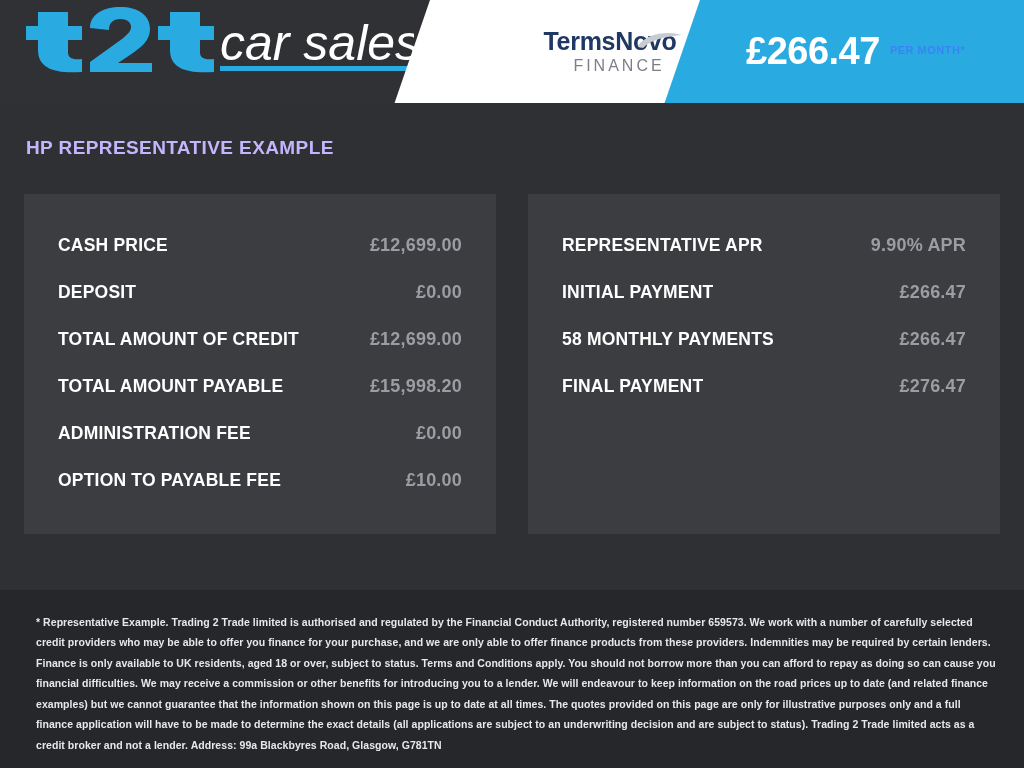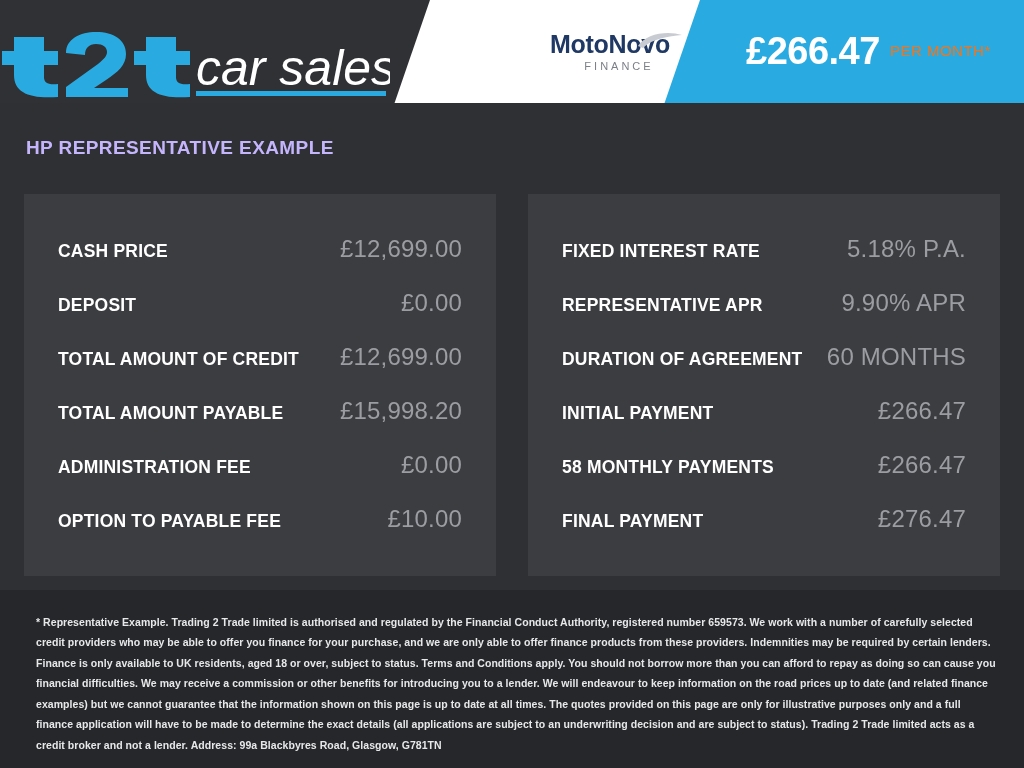--- a/index.html
+++ b/index.html
@@ -18,25 +18,25 @@
   .header {
     position: relative;
     width: 1024px;
     height: 103px;
     background: #303134;
     display: flex;
     overflow: hidden;
   }
   .logo-zone {
     position: absolute;
-    left: 0; top: 12px;
+    left: 0; top: 4px;
     width: 470px; height: 103px;
     background: #303134;
     display: flex;
-    align-items: center;
+    padding-left: 24px;
   }
   .logo {
     position: relative;
     width: 390px;
     height: 70px;
   }
   .logo svg { display: block; }
 
   .white-zone {
     position: absolute;
@@ -59,21 +59,21 @@
     font-size: 25px;
     font-weight: bold;
     letter-spacing: -0.3px;
     line-height: 1;
     white-space: nowrap;
   }
   .mn-moto { color: #1f3864; }
   .mn-novo { color: #1f3864; }
   .mn-finance {
     color: #7b7f87;
-    font-size: 11px;
+    font-size: 16px;
     letter-spacing: 3px;
     margin-top: 3px;
     margin-left: 18px;
   }
   .mn-swoosh {
     position: absolute;
     left: 132px; top: 30px;
     width: 46px; height: 20px;
   }
 
@@ -95,23 +95,23 @@
     gap: 10px;
     padding-left: 6px;
   }
   .price-amount {
     font-size: 38px;
     font-weight: bold;
     color: #ffffff;
     letter-spacing: -0.5px;
   }
   .price-per {
-    font-size: 15px;
-    font-weight: normal;
-    color: #f97316;
+    font-size: 11px;
+    font-weight: bold;
+    color: #3b82f6;
     letter-spacing: 0.5px;
     padding-bottom: 3px;
   }
 
   
   .main {
     position: relative;
     width: 1024px;
     height: 487px;
     background: #2f3033;
@@ -141,22 +141,22 @@
     align-items: baseline;
     padding: 13px 0;
   }
   .row-label {
     font-size: 17.5px;
     font-weight: bold;
     color: #ffffff;
     letter-spacing: 0.2px;
   }
   .row-value {
-    font-size: 24px;
-    font-weight: normal;
+    font-size: 18px;
+    font-weight: bold;
     color: #9b9da2;
     letter-spacing: 0.2px;
   }
 
   
   .footer {
     width: 1024px;
     height: 178px;
     background: #26272a;
     padding: 22px 28px 0 36px;
@@ -188,21 +188,21 @@
 
         <rect x="196" y="62" width="190" height="5" fill="#29abe2"></rect>
       </svg>
     </div>
   </div>
 
   <div class="white-zone"></div>
 
   <div class="motonovo-wrap">
     <div class="mn-line1">
-      <span class="mn-moto">Moto</span><span class="mn-novo">Novo</span>
+      <span class="mn-moto">Terms</span><span class="mn-novo">Novo</span>
     </div>
     <svg class="mn-swoosh" viewBox="0 0 46 20" xmlns="http://www.w3.org/2000/svg">
       <path d="M1 16 C8 4 30 0 45 5 C32 6 14 9 6 18 Z" fill="#c8ccd2"></path>
     </svg>
     <div class="mn-finance">FINANCE</div>
   </div>
 
   <div class="blue-zone"></div>
 
   <div class="price-wrap">
@@ -238,30 +238,22 @@
         <span class="row-value">£0.00</span>
       </div>
       <div class="row">
         <span class="row-label">OPTION TO PAYABLE FEE</span>
         <span class="row-value">£10.00</span>
       </div>
     </div>
 
     <div class="panel">
       <div class="row">
-        <span class="row-label">FIXED INTEREST RATE</span>
-        <span class="row-value">5.18% P.A.</span>
-      </div>
-      <div class="row">
         <span class="row-label">REPRESENTATIVE APR</span>
         <span class="row-value">9.90% APR</span>
-      </div>
-      <div class="row">
-        <span class="row-label">DURATION OF AGREEMENT</span>
-        <span class="row-value">60 MONTHS</span>
       </div>
       <div class="row">
         <span class="row-label">INITIAL PAYMENT</span>
         <span class="row-value">£266.47</span>
       </div>
       <div class="row">
         <span class="row-label">58 MONTHLY PAYMENTS</span>
         <span class="row-value">£266.47</span>
       </div>
       <div class="row">

